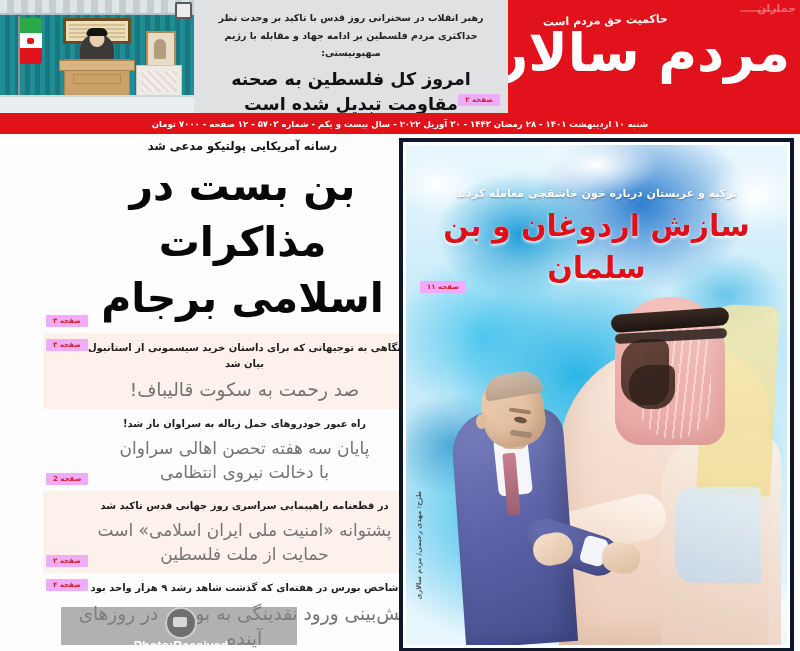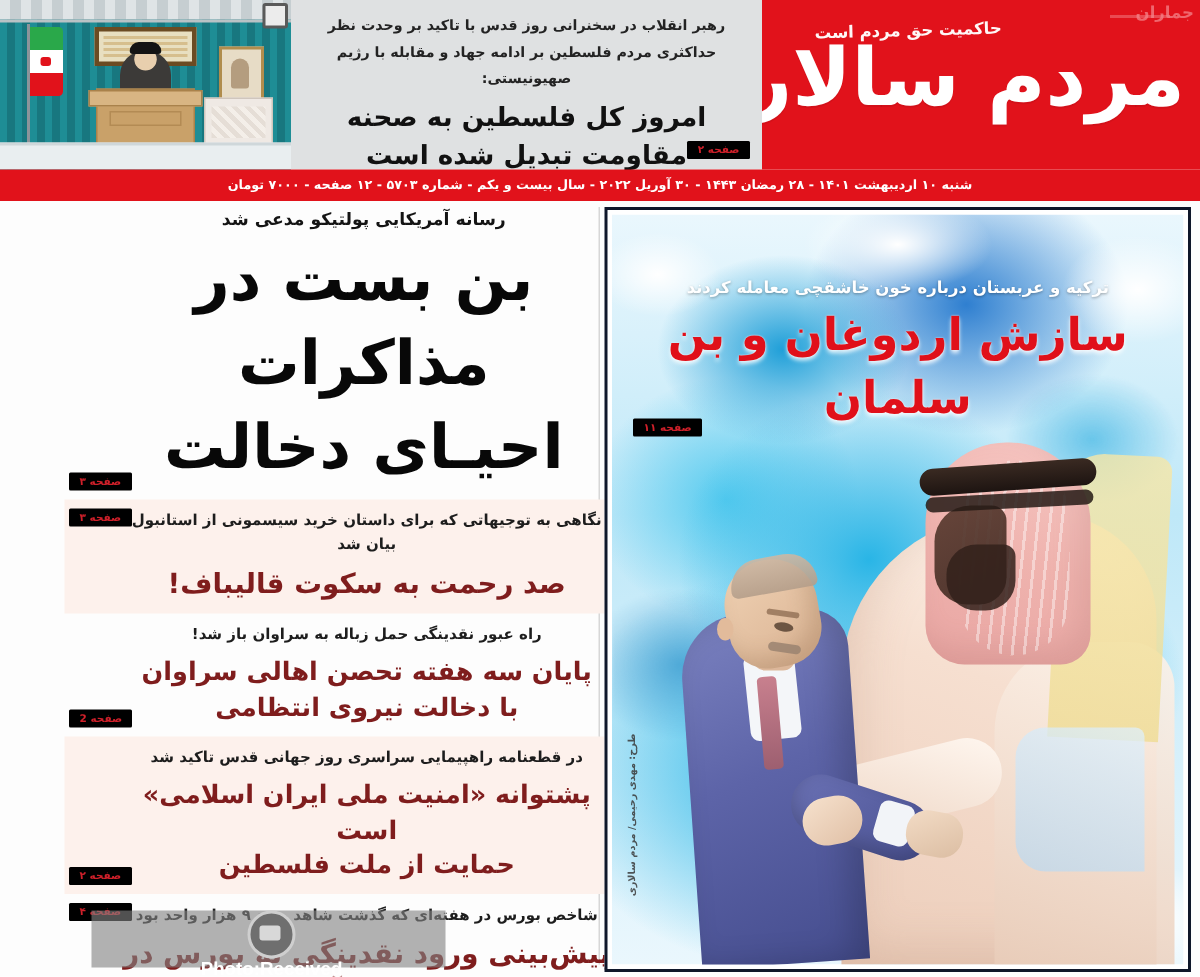--- a/index.html
+++ b/index.html
@@ -45,21 +45,21 @@
   }
   .banner-kicker{
     color:#232323;font-size:9.5px;line-height:1.85;font-weight:600;
     padding:0 6px;
   }
   .banner-head{
     margin-top:5px;color:#111;font-size:17.5px;line-height:1.42;
     font-weight:700;letter-spacing:-.2px;
   }
   .pagechip{
-    display:inline-block;background:#000000;color:#d0202a;
+    display:inline-block;background:#f0abfc;color:#d0202a;
     font-size:7px;font-weight:700;padding:2px 7px;border-radius:1px;
     letter-spacing:.2px;white-space:nowrap;
   }
   .banner-chip{position:absolute;right:8px;bottom:7px;}
   .banner-photo{
     position:relative;width:194px;height:113px;flex:none;overflow:hidden;
     background:#1f8f96;
   }
   
   .ph-curtain{position:absolute;inset:0;
@@ -114,21 +114,21 @@
 
   
   .content{position:absolute;left:0;top:134px;width:800px;height:517px;}
   .divider{position:absolute;right:400px;top:4px;width:1px;height:505px;background:#d7d7d7;}
 
   
   .leftcol{position:absolute;left:0;top:0;width:399px;height:517px;margin-left:43px;}
   .story{position:relative;padding:7px 30px 7px 34px;text-align:center;}
   .story.tint{background:#fdf1ec;}
   .story .kicker{color:#1d1d1d;font-size:10px;font-weight:700;line-height:1.6;}
-  .story .head{color:#7f1d1d;font-weight:700;line-height:1.38;margin-top:5px;}
+  .story .head{color:#737373;font-weight:400;line-height:1.38;margin-top:5px;}
   .story .chip{position:absolute;left:3px;top:6px;}
   .story .chip.bottom{top:auto;bottom:6px;}
 
   .lead{padding:3px 16px 6px 16px;text-align:center;}
   .lead .kicker{font-size:11.5px;font-weight:700;color:#141414;}
   .lead .head{
     font-size:41px;line-height:1.36;font-weight:700;color:#080808;
     margin-top:4px;letter-spacing:-.5px;
   }
   .h-md{font-size:18.5px;}
@@ -145,21 +145,21 @@
   }
   .wm-logo:after{content:"";position:absolute;left:6px;top:8px;width:14px;height:10px;
     background:#d8d8d8;border-radius:2px;}
   .wm-text{color:#ffffff;font-size:12.5px;line-height:1.25;font-weight:700;
     font-family:"Liberation Sans",sans-serif;}
 
   
   .rightcol{position:absolute;left:401px;top:0;width:399px;height:517px;padding:4px 6px;box-sizing:border-box;}
   .feature{
     position:relative;width:100%;height:506px;background:#ffffff;
-    border:2px solid #0f172a;overflow:hidden;
+    border:4px solid #0f172a;overflow:hidden;
   }
   .feature .art{position:absolute;inset:3px;overflow:hidden;background:#ffffff;}
   
   .wc{position:absolute;inset:0;
     background:
       radial-gradient(120px 90px at 30% 18%, #1f9fd8 0%, rgba(31,159,216,.0) 70%),
       radial-gradient(150px 120px at 62% 12%, #2f7fd0 0%, rgba(47,127,208,0) 72%),
       radial-gradient(170px 150px at 45% 46%, #29b5e6 0%, rgba(41,181,230,0) 75%),
       radial-gradient(200px 170px at 30% 74%, #2fb9e8 0%, rgba(47,185,232,0) 78%),
       radial-gradient(140px 120px at 72% 62%, #38c0ec 0%, rgba(56,192,236,0) 76%),
@@ -318,33 +318,33 @@
 
   <div class="content">
     <div class="divider"></div>
 
     <div class="leftcol">
 
       <div class="story lead">
         <div class="kicker">رسانه آمریکایی پولتیکو مدعی شد</div>
         <div class="head">
           <div>بن بست در مذاکرات</div>
-          <div>احیـای دخالت</div>
+          <div>اسلامی برجام</div>
         </div>
         <div class="pagechip chip bottom">صفحه ۳</div>
       </div>
 
       <div class="story tint">
         <div class="pagechip chip">صفحه ۳</div>
         <div class="kicker">نگاهی به توجیهاتی که برای داستان خرید سیسمونی از استانبول بیان شد</div>
         <div class="head h-md">صد رحمت به سکوت قالیباف!</div>
       </div>
 
       <div class="story">
-        <div class="kicker">راه عبور نقدینگی حمل زباله به سراوان باز شد!</div>
+        <div class="kicker">راه عبور خودروهای حمل زباله به سراوان باز شد!</div>
         <div class="head h-sm">
           <div>پایان سه هفته تحصن اهالی سراوان</div>
           <div>با دخالت نیروی انتظامی</div>
         </div>
         <div class="pagechip chip bottom">صفحه 2</div>
       </div>
 
       <div class="story tint">
         <div class="kicker">در قطعنامه راهپیمایی سراسری روز جهانی قدس تاکید شد</div>
         <div class="head h-sm">

